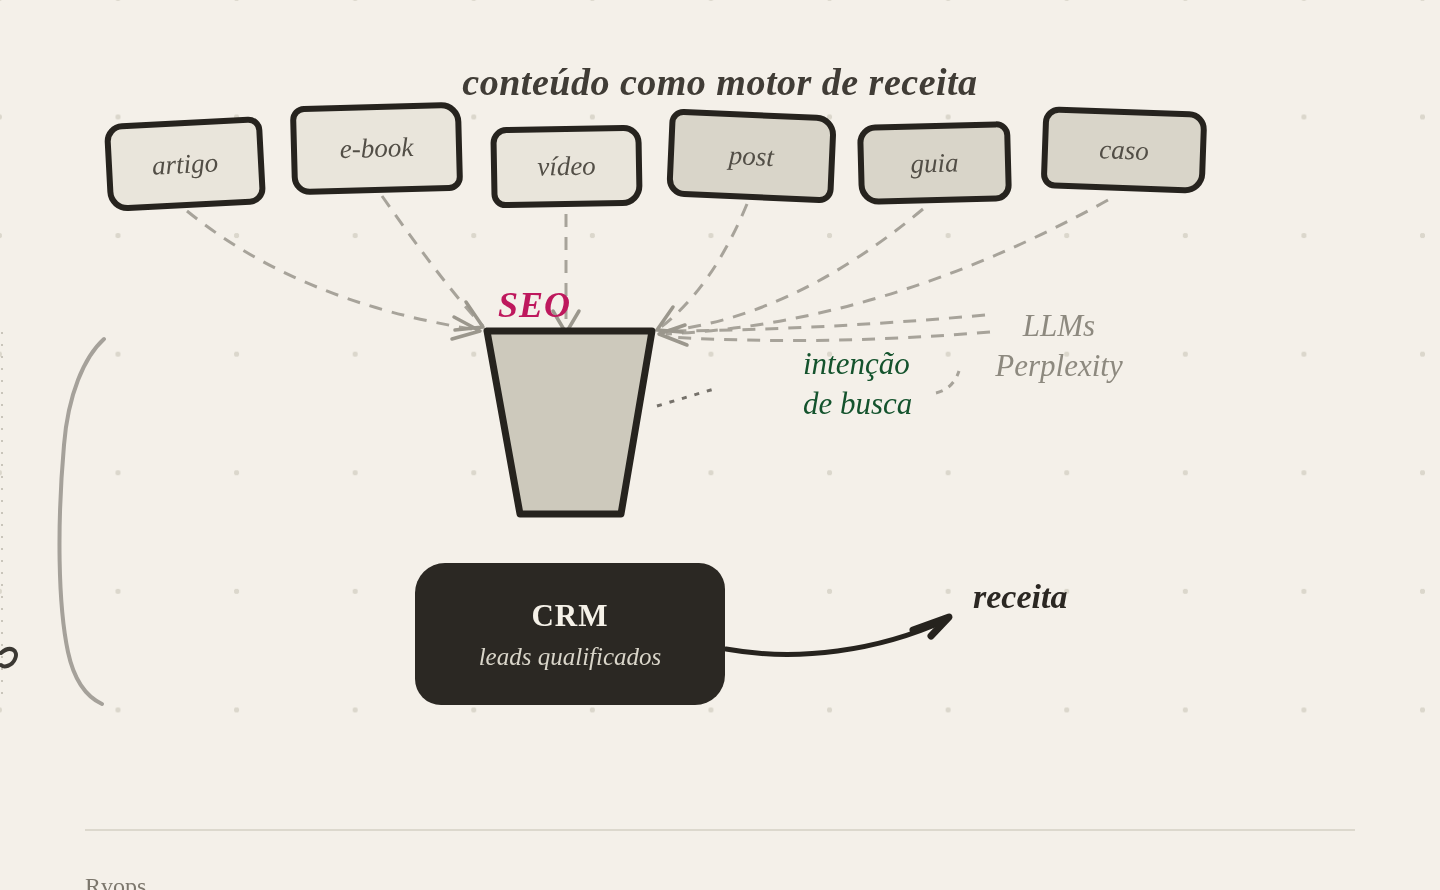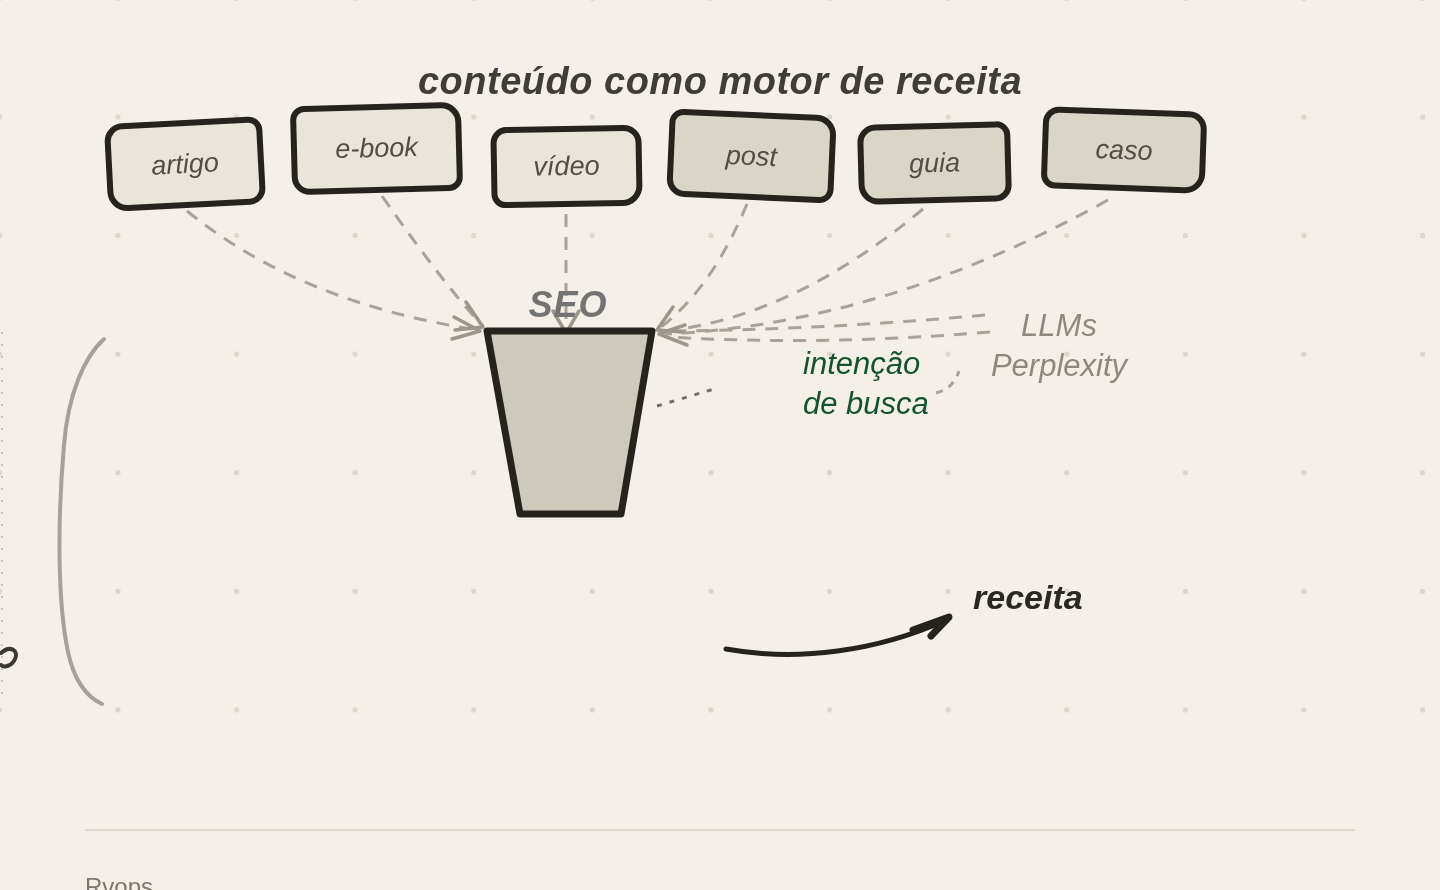--- a/index.html
+++ b/index.html
@@ -1,21 +1,21 @@
 <!DOCTYPE html>
 <html><head>
 <meta charset="utf-8">
 <style>
   html,body{margin:0;padding:0;}
   .canvas{
     position:relative;
     width:1440px;height:890px;
     background:#f4f0e9;
     overflow:hidden;
-    font-family:Liberation Sans, sans-serif;
+    font-family:Liberation Serif, serif;
   }
   .dots{
     position:absolute;left:0;top:0;width:1440px;height:775px;
     background-image:radial-gradient(circle,#dbd7cc 2.4px,rgba(0,0,0,0) 3px);
     background-size:118.6px 118.6px;
     background-position:58.7px 57.7px;
     pointer-events:none;
   }
   .art{position:absolute;left:0;top:0;width:1440px;height:890px;}
   .title{
@@ -29,22 +29,22 @@
     display:flex;align-items:center;justify-content:center;
     font-style:italic;font-size:27px;color:#524e46;
     box-sizing:border-box;
   }
   .fill-light{background:#e9e5db;}
   .fill-dark{background:#d9d5c9;}
   .r1{border-radius:18px 14px 16px 20px;}
   .r2{border-radius:14px 20px 14px 18px;}
   .r3{border-radius:16px 18px 20px 14px;}
   .seo-label{
-    position:absolute;left:498px;top:284px;width:140px;text-align:center;
-    font-size:36px;font-weight:700;font-style:italic;color:#737373;letter-spacing:1px;
+    position:absolute;left:498px;top:284px;width:140px;text-align:left;
+    font-size:36px;font-weight:700;font-style:italic;color:#be185d;letter-spacing:1px;
   }
   .intent{
     position:absolute;left:803px;top:344px;
     font-size:31px;font-style:italic;color:#14532d;line-height:40px;
   }
   .llms{
     position:absolute;left:953px;top:306px;width:172px;text-align:center;
     font-size:31px;font-style:italic;color:#8d897f;line-height:40px;margin-left:20px;
   }
   .crm-box{
@@ -130,19 +130,23 @@
   <div class="intent">
     <div>intenção</div>
     <div>de busca</div>
   </div>
 
   <div class="llms">
     <div>LLMs</div>
     <div>Perplexity</div>
   </div>
 
+  <div class="crm-box">
+    <div class="crm-title">CRM</div>
+    <div class="crm-sub">leads qualificados</div>
+  </div>
 
   <div class="receita">receita</div>
 
   <div class="footer-line"></div>
   <div class="brand">Rvops</div>
 
 </div>
 
 </body></html>

